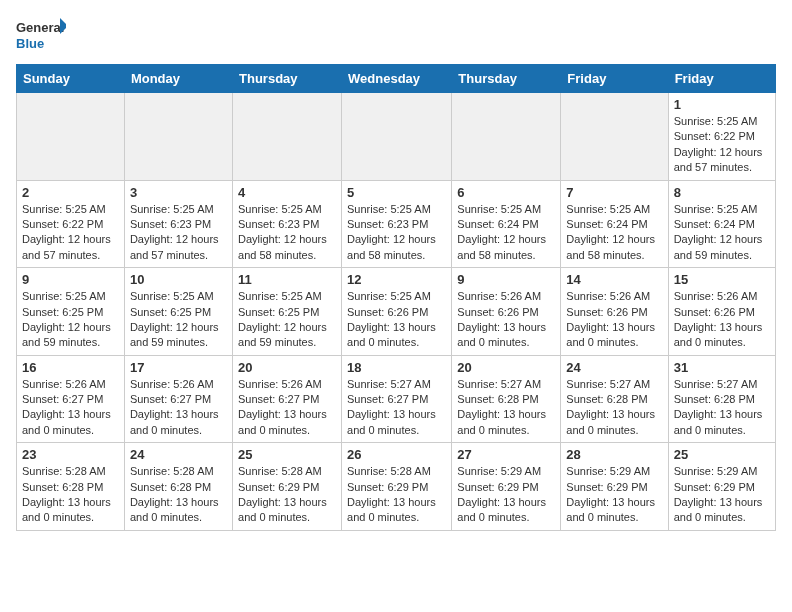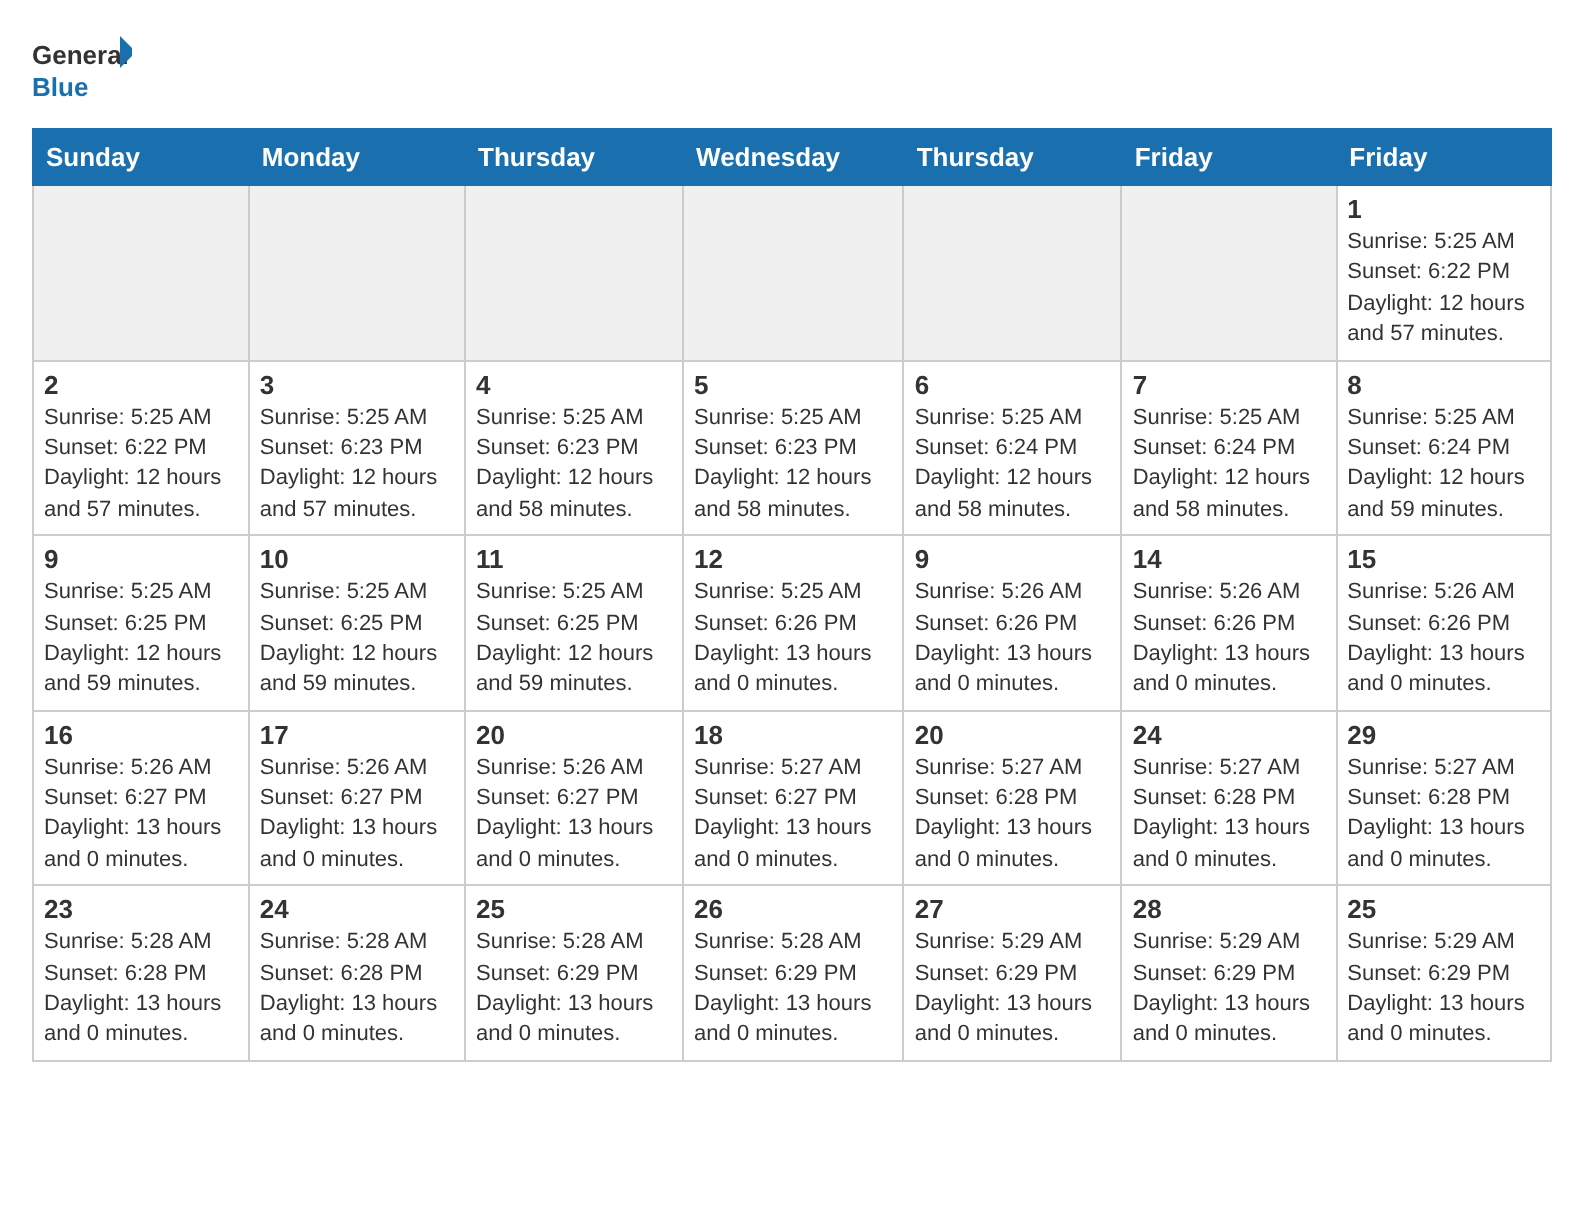--- a/index.html
+++ b/index.html
@@ -195,21 +195,21 @@
         </td>
         <td>
           <div class="day-number">20</div>
           <div class="day-info">Sunrise: 5:27 AM<br>Sunset: 6:28 PM<br>Daylight: 13 hours<br>and 0 minutes.</div>
         </td>
         <td>
           <div class="day-number">24</div>
           <div class="day-info">Sunrise: 5:27 AM<br>Sunset: 6:28 PM<br>Daylight: 13 hours<br>and 0 minutes.</div>
         </td>
         <td>
-          <div class="day-number">29</div>
+          <div class="day-number">31</div>
           <div class="day-info">Sunrise: 5:27 AM<br>Sunset: 6:28 PM<br>Daylight: 13 hours<br>and 0 minutes.</div>
         </td>
       </tr>
       <tr>
         <td>
           <div class="day-number">23</div>
           <div class="day-info">Sunrise: 5:28 AM<br>Sunset: 6:28 PM<br>Daylight: 13 hours<br>and 0 minutes.</div>
         </td>
         <td>
           <div class="day-number">24</div>

